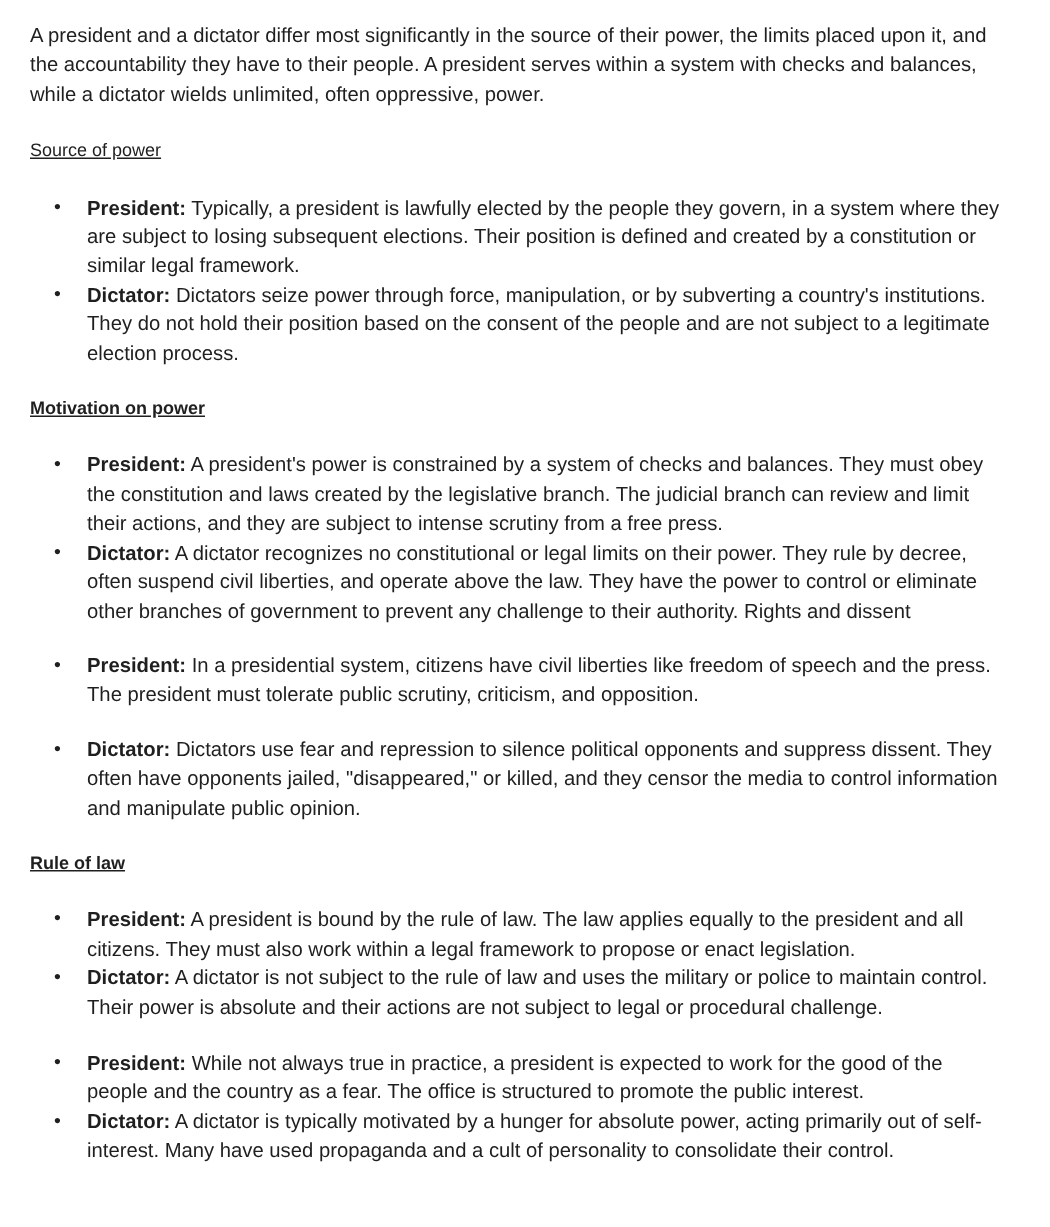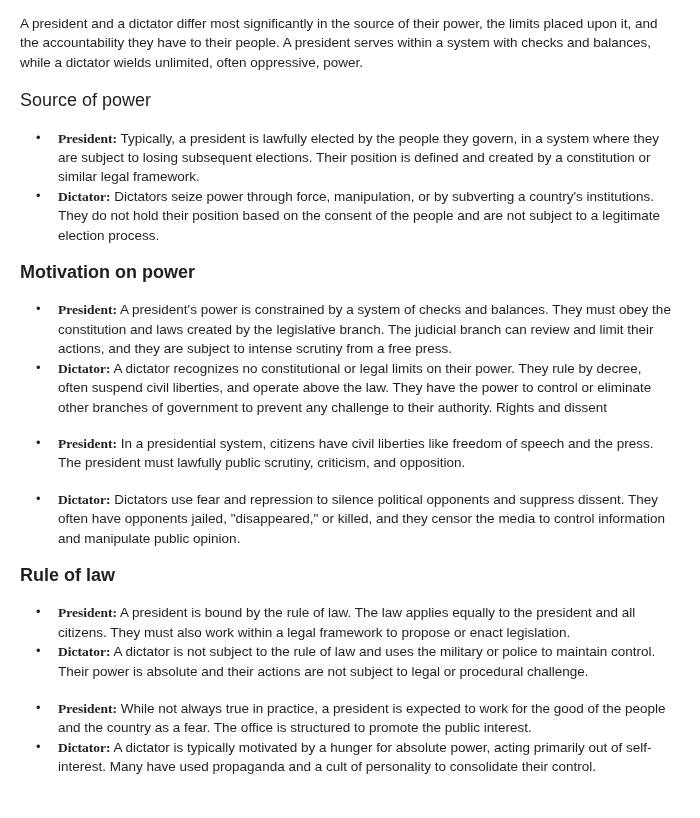--- a/index.html
+++ b/index.html
@@ -16,24 +16,25 @@
     font-family: "Liberation Sans", "DejaVu Sans", sans-serif;
     font-size: 13.5px;
     line-height: 19.4px;
     color: #1f1f1f;
     overflow: hidden;
   }
   .para {
     margin: 0 0 19px 0;
   }
   .heading {
-    font-size: 18px;
+    font-size: 12px;
     line-height: 19.4px;
     font-weight: 700;
     margin: 18px 0 18px 0;
+    text-decoration: underline;
   }
   .heading.plain {
     font-weight: 400;
   }
   .heading.gap-large {
     margin-top: 14px;
   }
   ul.bullets {
     list-style: none;
     margin: 0 0 18px 0;
@@ -47,21 +48,20 @@
     margin-top: 17px;
   }
   .dot {
     position: absolute;
     left: -22px;
     top: -1px;
     font-size: 13px;
   }
   strong.lbl {
     font-weight: 700;
-    font-family: Liberation Serif, serif;
   }
 </style>
 </head>
 <body>
 
 <div class="page">
 
   <p class="para">A president and a dictator differ most significantly in the source of their power, the limits placed upon it, and the accountability they have to their people. A president serves within a system with checks and balances, while a dictator wields unlimited, often oppressive, power.</p>
 
   <h2 class="heading plain">Source of power</h2>
@@ -86,21 +86,21 @@
       <span>A president's power is constrained by a system of checks and balances. They must obey the constitution and laws created by the legislative branch. The judicial branch can review and limit their actions, and they are subject to intense scrutiny from a free press.</span>
     </li>
     <li>
       <span class="dot">•</span>
       <strong class="lbl">Dictator:</strong>
       <span>A dictator recognizes no constitutional or legal limits on their power. They rule by decree, often suspend civil liberties, and operate above the law. They have the power to control or eliminate other branches of government to prevent any challenge to their authority. Rights and dissent</span>
     </li>
     <li class="spaced">
       <span class="dot">•</span>
       <strong class="lbl">President:</strong>
-      <span>In a presidential system, citizens have civil liberties like freedom of speech and the press. The president must lawfully public scrutiny, criticism, and opposition.</span>
+      <span>In a presidential system, citizens have civil liberties like freedom of speech and the press. The president must tolerate public scrutiny, criticism, and opposition.</span>
     </li>
     <li class="spaced">
       <span class="dot">•</span>
       <strong class="lbl">Dictator:</strong>
       <span>Dictators use fear and repression to silence political opponents and suppress dissent. They often have opponents jailed, "disappeared," or killed, and they censor the media to control information and manipulate public opinion.</span>
     </li>
   </ul>
 
   <h2 class="heading gap-large">Rule of law</h2>
   <ul class="bullets">

